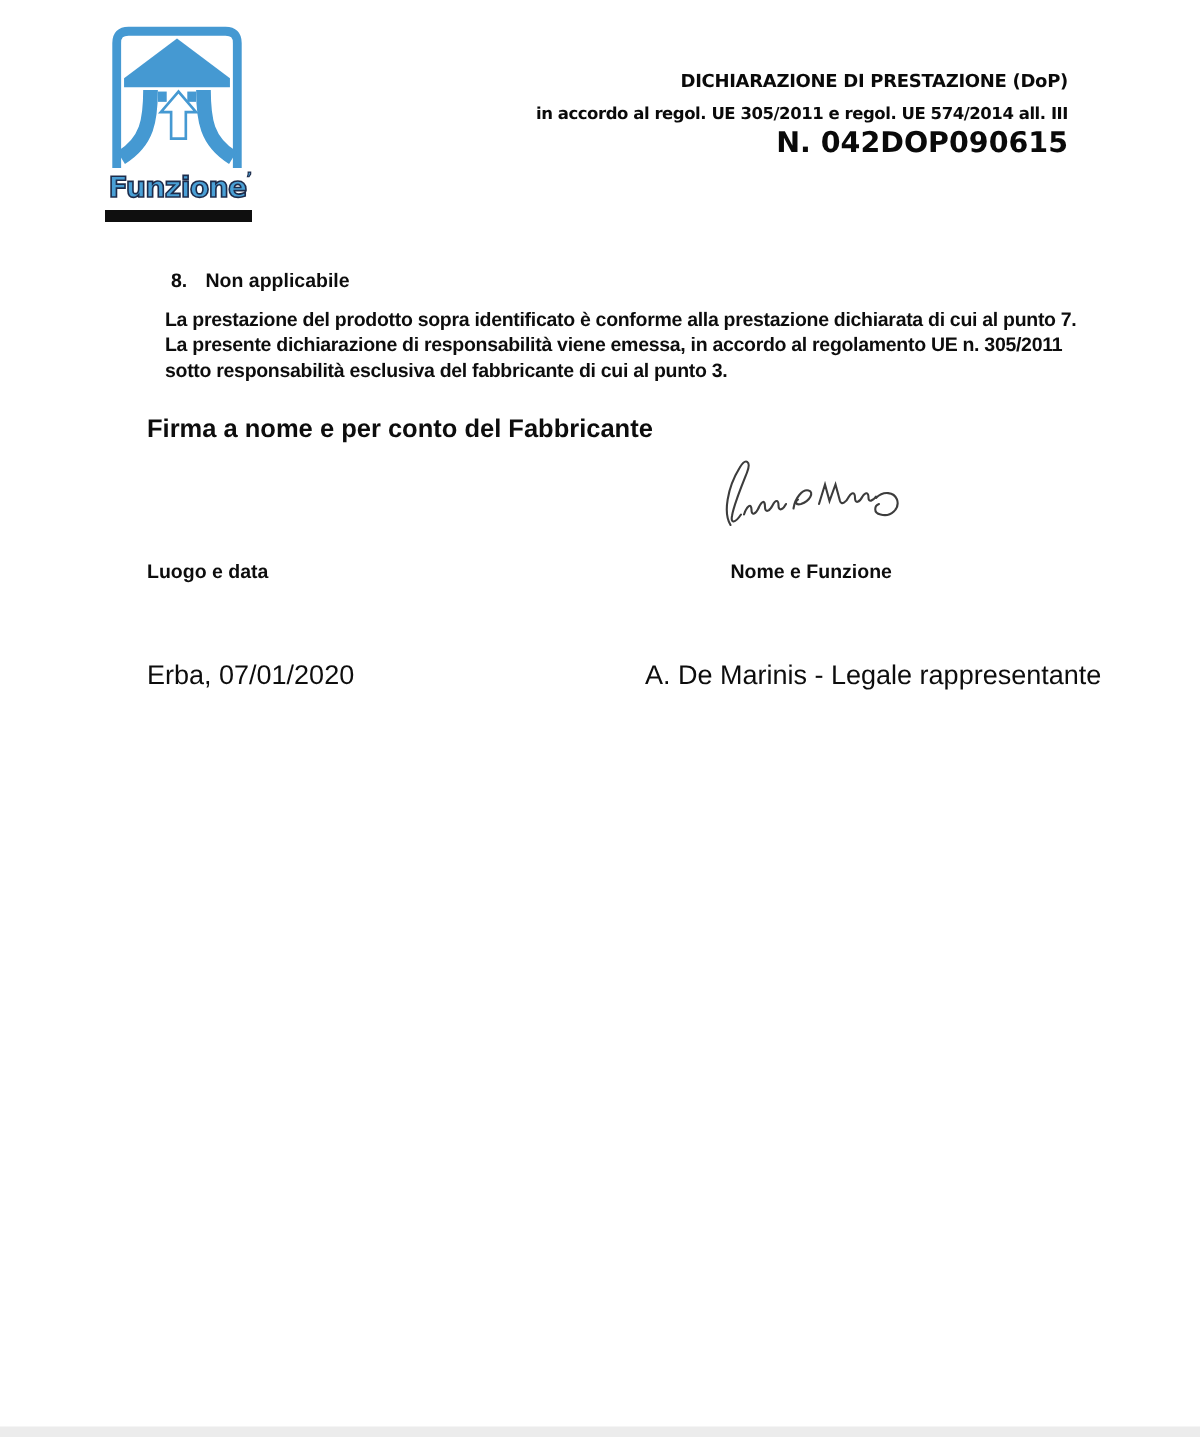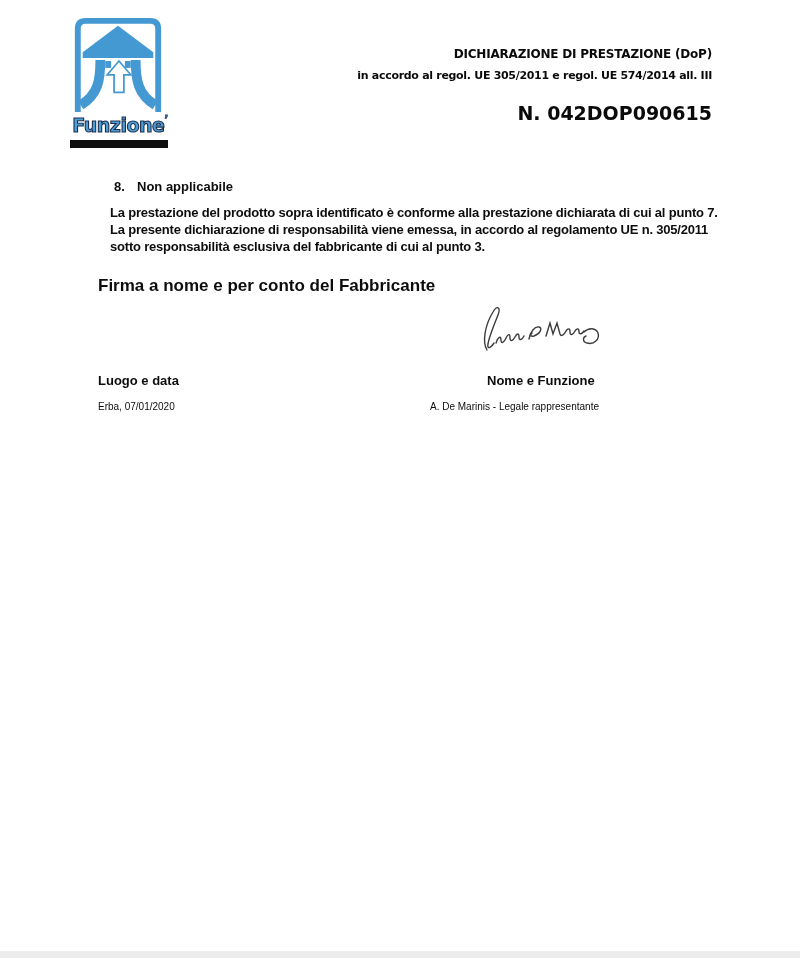--- a/index.html
+++ b/index.html
@@ -17,31 +17,31 @@
   }
   .wordmark .tm{font-size:10px;vertical-align:top;-webkit-text-stroke:0.8px #1d2b4a;}
   .logo-bar{position:absolute;left:0;top:127px;width:98px;height:8px;background:#0f0f0f;}
   
   .header{
     position:absolute;left:240px;top:42px;width:472px;text-align:right;
     font-family:"DejaVu Sans",sans-serif;font-weight:bold;color:#0a0a0a;
   }
   .header .title{font-size:12px;line-height:24px;letter-spacing:-0.2px;white-space:nowrap;}
   .header .subtitle{font-size:11px;line-height:17px;letter-spacing:-0.3px;margin-top:1px;white-space:nowrap;}
-  .header .number{font-size:19px;line-height:23px;margin-top:18px;white-space:nowrap;}
+  .header .number{font-size:19px;line-height:23px;margin-top:0;white-space:nowrap;}
   
   .item{position:absolute;left:114px;top:179px;font-size:13px;font-weight:bold;white-space:nowrap;}
   .item .num{display:inline-block;width:23px;}
   .para{position:absolute;left:110px;top:204px;font-size:13px;font-weight:bold;line-height:17px;letter-spacing:-0.2px;}
   .para div{white-space:nowrap;}
   .firma{position:absolute;left:98px;top:276px;font-size:17px;font-weight:bold;white-space:nowrap;}
   .signature{position:absolute;left:472px;top:299px;}
   
   .lbl{position:absolute;font-size:13px;font-weight:bold;white-space:nowrap;}
-  .val{position:absolute;font-size:10px;font-weight:normal;white-space:nowrap;}
+  .val{position:absolute;font-size:18px;font-weight:normal;white-space:nowrap;margin-top:39px;}
   .place-lbl{left:98px;top:373px;}
   .name-lbl{left:487px;top:373px;}
   .place-val{left:98px;top:401px;}
   .name-val{left:430px;top:401px;}
   .scan-shadow{position:absolute;left:0;top:951px;width:800px;height:7px;background:#ececec;}
 </style>
 </head>
 <body>
 
 <div class="page">

